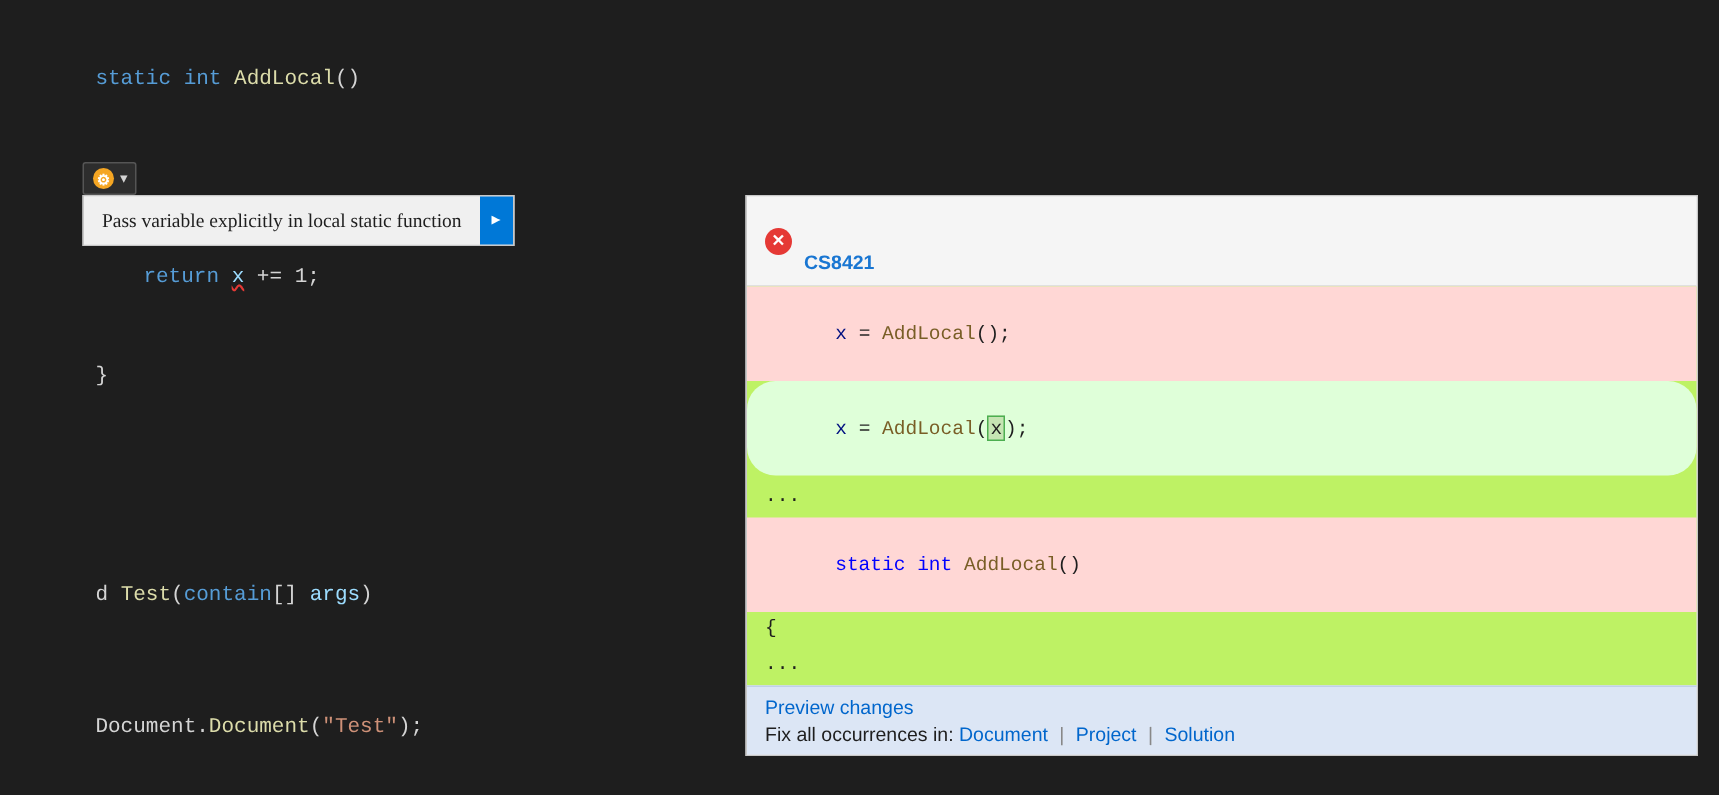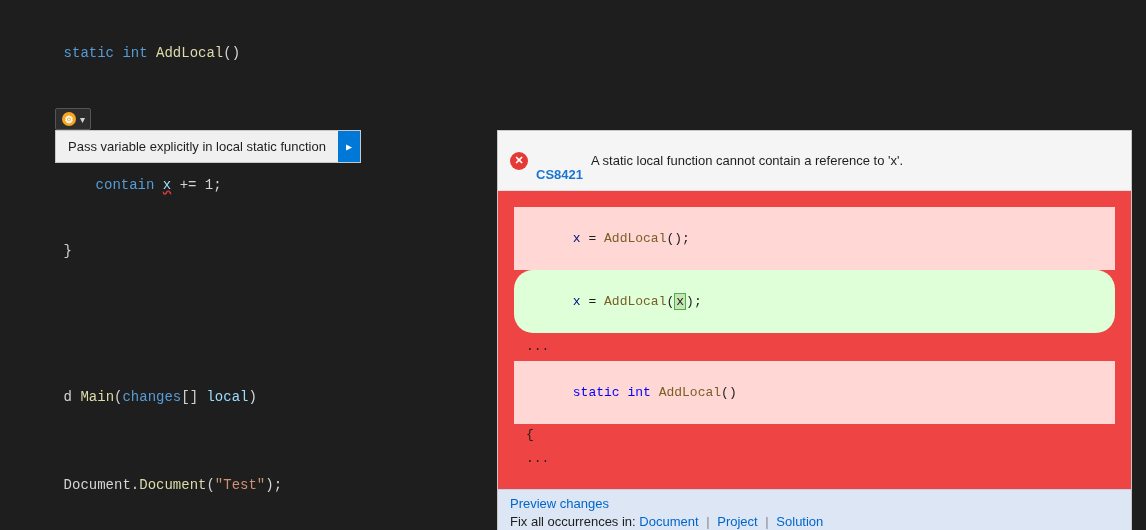--- a/index.html
+++ b/index.html
@@ -70,21 +70,21 @@
       align-items: stretch;
       z-index: 10;
     }
 
     .quickfix-item {
       display: flex;
       align-items: center;
       padding: 8px 12px;
       background: #f0f0f0;
       color: #1e1e1e;
-      font-family: Liberation Sans, sans-serif;
+      font-family: Liberation Serif, serif;
       font-size: 13px;
       cursor: pointer;
       white-space: nowrap;
       flex: 1;
     }
 
     .quickfix-arrow {
       background: #0078d7;
       color: white;
       display: flex;
@@ -128,22 +128,22 @@
       display: inline-flex;
       align-items: center;
       justify-content: center;
       color: white;
       font-size: 11px;
       font-weight: bold;
       flex-shrink: 0;
     }
 
     .preview-code-area {
-      padding: 16px;
-      background: #ef4444;
+      padding: 0;
+      background: #bef264;
     }
 
     .preview-line {
       line-height: 21px;
       padding: 0 12px;
       white-space: pre;
       font-size: 13px;
       color: #1e1e1e;
     }
 
@@ -215,30 +215,30 @@
 
 <div class="editor-area">
 
   <div class="code-line">
     <span class="kw">static </span><span class="type">int </span><span class="fn">AddLocal</span><span class="punct">()</span>
   </div>
   <div class="code-line">
     <span class="punct">{</span>
   </div>
   <div class="code-line">
-    <span style="margin-left:32px;display:inline-block;"></span><span class="kw">contain </span><span class="var squiggly">x</span><span class="punct"> += 1;</span>
+    <span style="margin-left:32px;display:inline-block;"></span><span class="kw">return </span><span class="var squiggly">x</span><span class="punct"> += 1;</span>
   </div>
   <div class="code-line">
     <span class="punct">}</span>
   </div>
 
   <div style="height: 80px;"></div>
 
   <div class="code-line">
-    <span class="plain">d </span><span class="fn">Main</span><span class="punct">(</span><span class="kw">changes</span><span class="plain">[] </span><span class="var">local</span><span class="punct">)</span>
+    <span class="plain">d </span><span class="fn">Test</span><span class="punct">(</span><span class="kw">contain</span><span class="plain">[] </span><span class="var">args</span><span class="punct">)</span>
   </div>
   <div class="code-line" style="height:22px;"></div>
   <div class="code-line">
     <span class="plain">Document</span><span class="punct">.</span><span class="fn">Document</span><span class="punct">(</span><span class="str">"Test"</span><span class="punct">);</span>
   </div>
 </div>
 
 <div class="bulb-widget">
   <button class="bulb-btn">
 
@@ -260,21 +260,20 @@
   <div class="quickfix-arrow">
     <span>▶</span>
   </div>
 </div>
 
 <div class="preview-panel">
 
   <div class="preview-header">
     <span class="error-icon">✕</span>
     <span style="color:#1976d2;font-weight:600;margin-top:28px;">CS8421</span>
-    <span>A static local function cannot contain a reference to 'x'.</span>
   </div>
 
   <div class="preview-code-area">
 
     <div class="preview-line line-removed">
       <span class="preview-var">x</span><span> = </span><span class="preview-fn">AddLocal</span><span>();</span>
     </div>
 
     <div class="preview-line line-added">
       <span class="preview-var">x</span><span> = </span><span class="preview-fn">AddLocal</span><span>(</span><span class="highlight-box">x</span><span>);</span>

